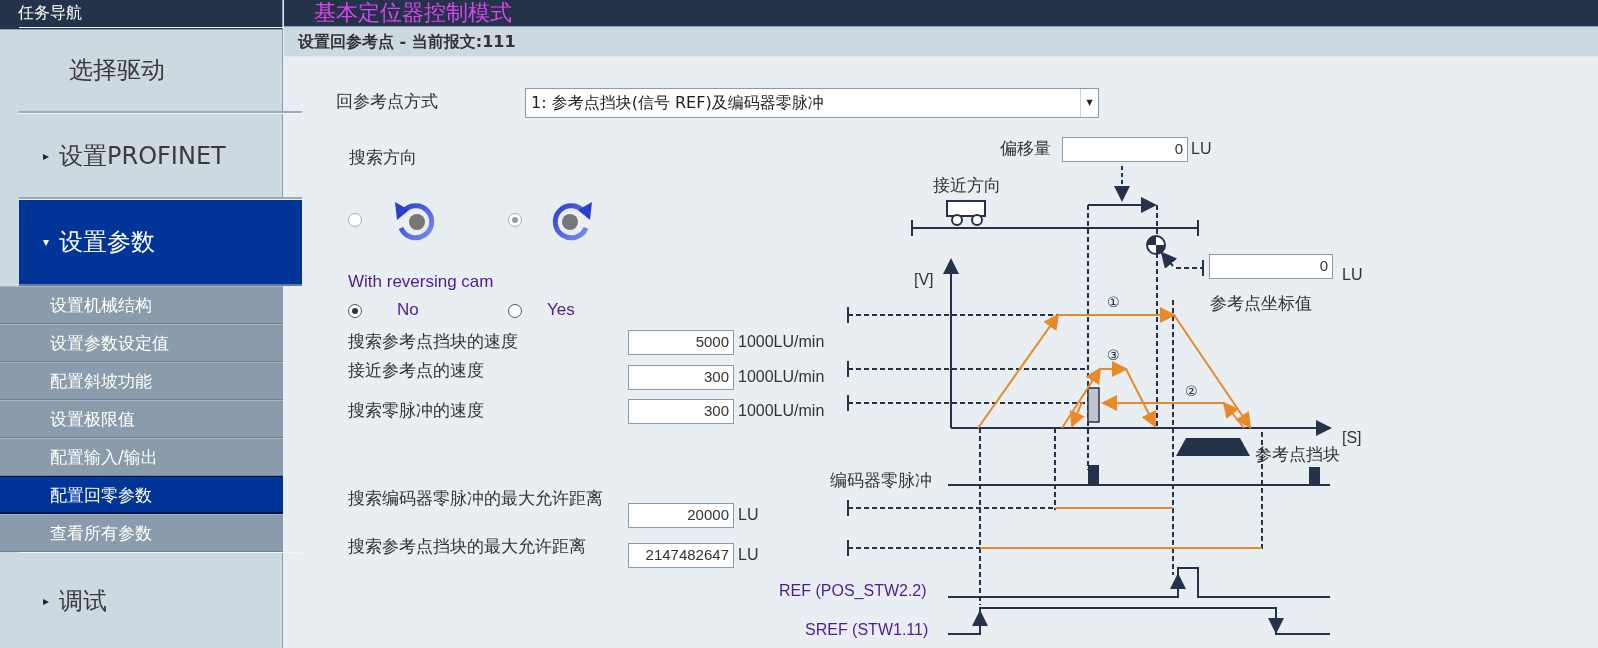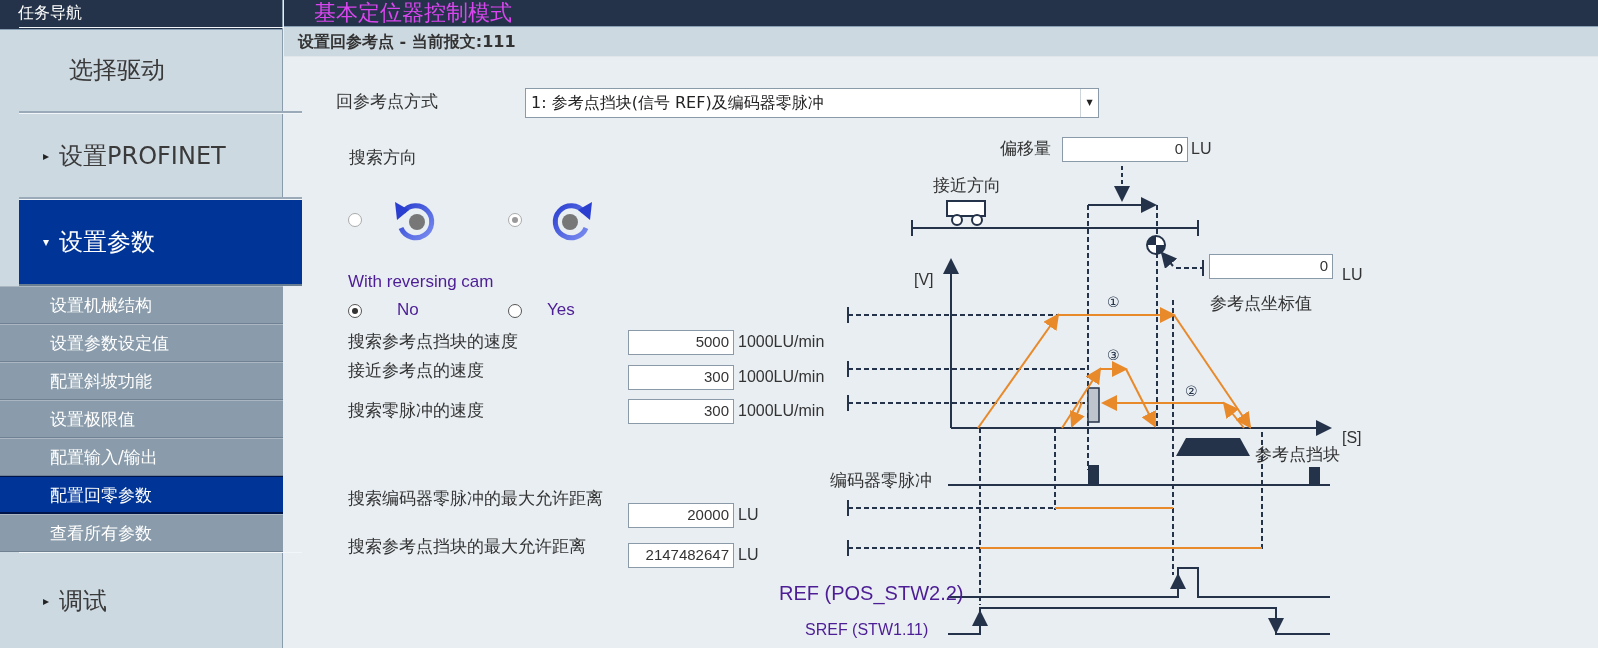--- a/index.html
+++ b/index.html
@@ -227,15 +227,15 @@
 
   <div class="abs unit" style="left:914px;top:271px;">[V]</div>
   <div class="abs unit" style="left:1342px;top:429px;">[S]</div>
   <div class="abs lbl" style="left:1255px;top:443px;">参考点挡块</div>
   <div class="abs lbl" style="left:830px;top:469px;">编码器零脉冲</div>
 
   <div class="abs" style="left:1107px;top:294px;font-size:14px;color:#243349;">①</div>
   <div class="abs" style="left:1185px;top:383px;font-size:14px;color:#243349;">②</div>
   <div class="abs" style="left:1107px;top:347px;font-size:14px;color:#243349;">③</div>
 
-  <div class="abs lbl-en" style="left:779px;top:582px;font-size:20px;">REF (POS_STW2.2)</div>
+  <div class="abs lbl-en" style="left:779px;top:582px;font-size:16px;">REF (POS_STW2.2)</div>
   <div class="abs lbl-en" style="left:805px;top:621px;font-size:16px;">SREF (STW1.11)</div>
 </div>
 
 </body></html>

